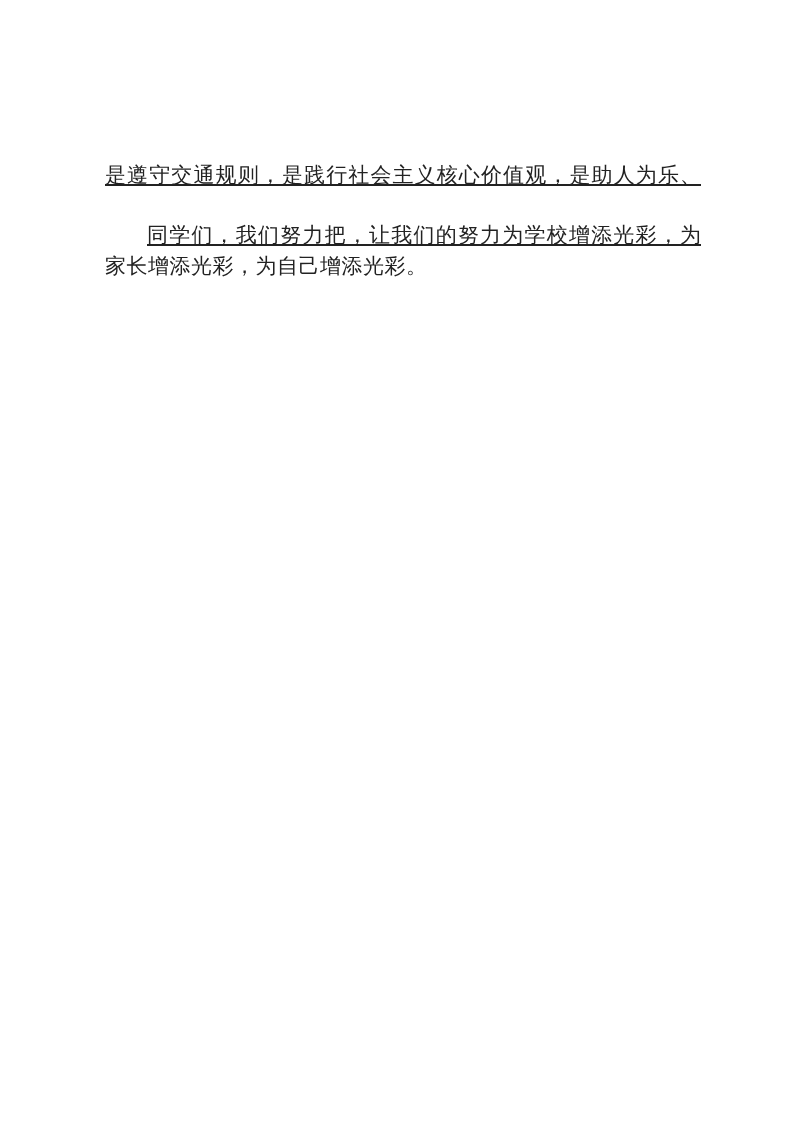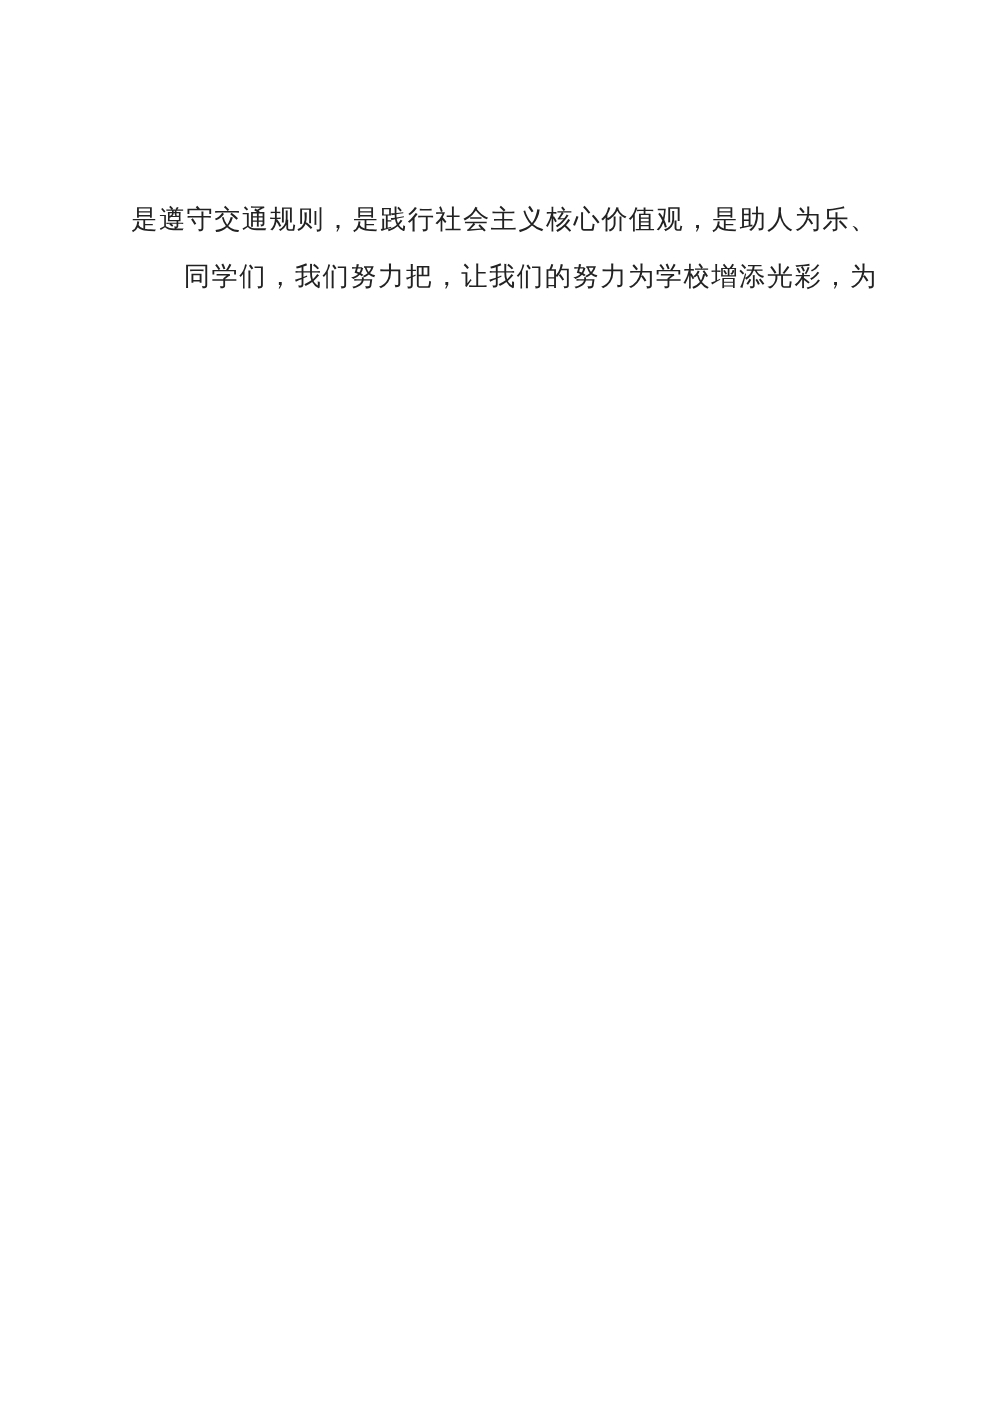--- a/index.html
+++ b/index.html
@@ -20,44 +20,46 @@
     left: 105px;
     top: 160px;
     width: 596px;
     color: #222222;
   }
   .para {
     margin: 0;
     padding: 0;
   }
   .para + .para {
-    margin-top: 14px;
+    margin-top: 28px;
   }
   .line {
     display: block;
     font-size: 21px;
     line-height: 31.5px;
     white-space: nowrap;
     letter-spacing: 0.5px;
   }
   .line.justify {
     text-align: justify;
     text-align-last: justify;
     -moz-text-align-last: justify;
     letter-spacing: 0;
+    text-decoration: underline;
   }
   .line.indent {
     padding-left: 42px;
   }
 </style>
 </head>
 <body>
 
 <div class="page">
   <div class="content">
     <p class="para">
       <span class="line justify">是遵守交通规则，是践行社会主义核心价值观，是助人为乐、</span>
     </p>
     <p class="para">
       <span class="line justify indent">同学们，我们努力把，让我们的努力为学校增添光彩，为</span>
+      <span class="line">家长增添光彩，为自己增添光彩。</span>
     </p>
   </div>
 </div>
 
 </body></html>

